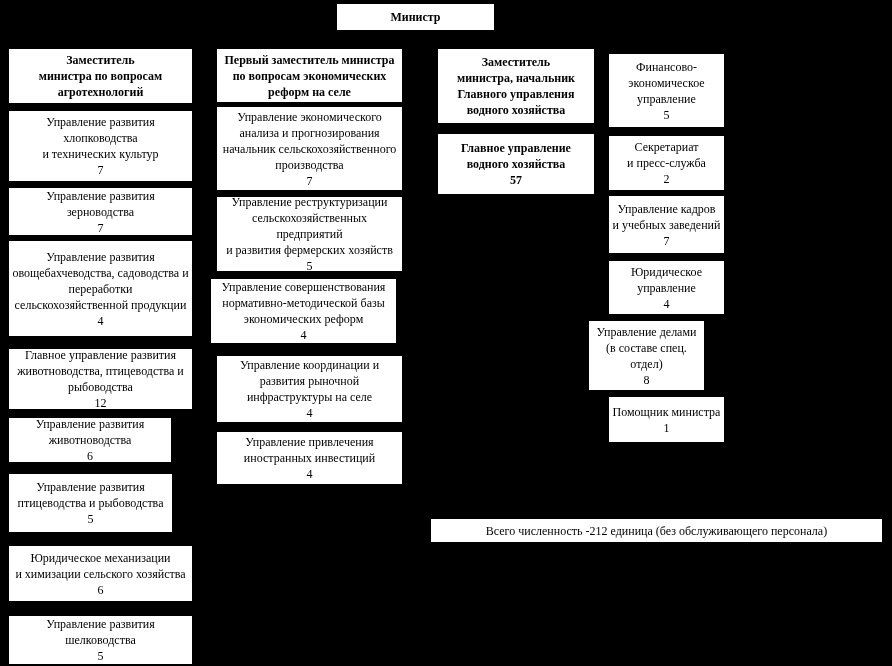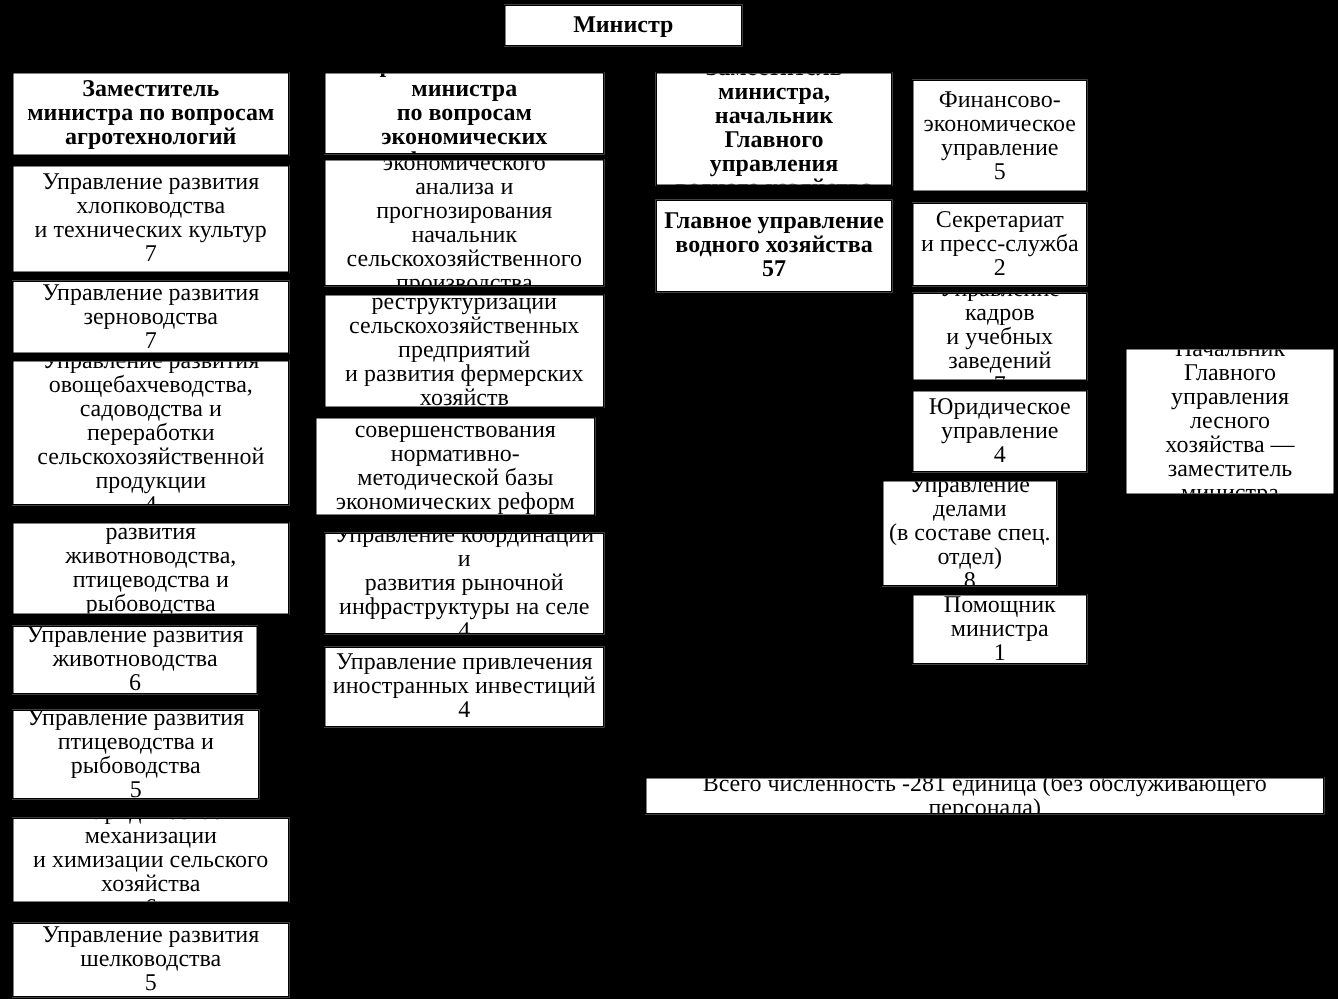--- a/index.html
+++ b/index.html
@@ -3,21 +3,21 @@
 <meta charset="utf-8">
 <style>
   html,body { margin:0; padding:0; background:#000; }
   .stage {
     position:relative; width:892px; height:666px; background:#000;
     font-family:"Liberation Serif", serif; color:#000; overflow:hidden;
   }
   .box {
     position:absolute; background:#fff; color:#000;
     display:flex; flex-direction:column; justify-content:center; align-items:center;
-    text-align:center; font-size:16px; line-height:16px;
+    text-align:center; font-size:12px; line-height:16px;
     box-sizing:border-box; padding:1px 3px; overflow:hidden;
     border:1px solid #000;
   }
   .box .lbl { white-space:pre-line; display:block; }
   .box .cnt { display:block; }
   .bold { font-weight:bold; }
   .single { flex-direction:row; }
 </style>
 </head>
 <body>
@@ -151,25 +151,18 @@
     <span class="lbl">Управление делами
 (в составе спец.
 отдел)</span>
     <span class="cnt">8</span>
   </div>
   <div class="box" style="left:608px;top:396px;width:117px;height:47px">
     <span class="lbl">Помощник министра</span>
     <span class="cnt">1</span>
   </div>
 
-  <div class="box" style="left:750px;top:232px;width:140px;height:98px">
-    <span class="lbl">Начальник Главного
-управления лесного
-хозяйства —
-заместитель
-министра</span>
-  </div>
 
   <div class="box single" style="left:430px;top:518px;width:453px;height:25px">
-    <span class="lbl">Всего численность -281 единица (без обслуживающего персонала)</span>
+    <span class="lbl">Всего численность -212 единица (без обслуживающего персонала)</span>
   </div>
 
 </div>
 
 </body></html>

